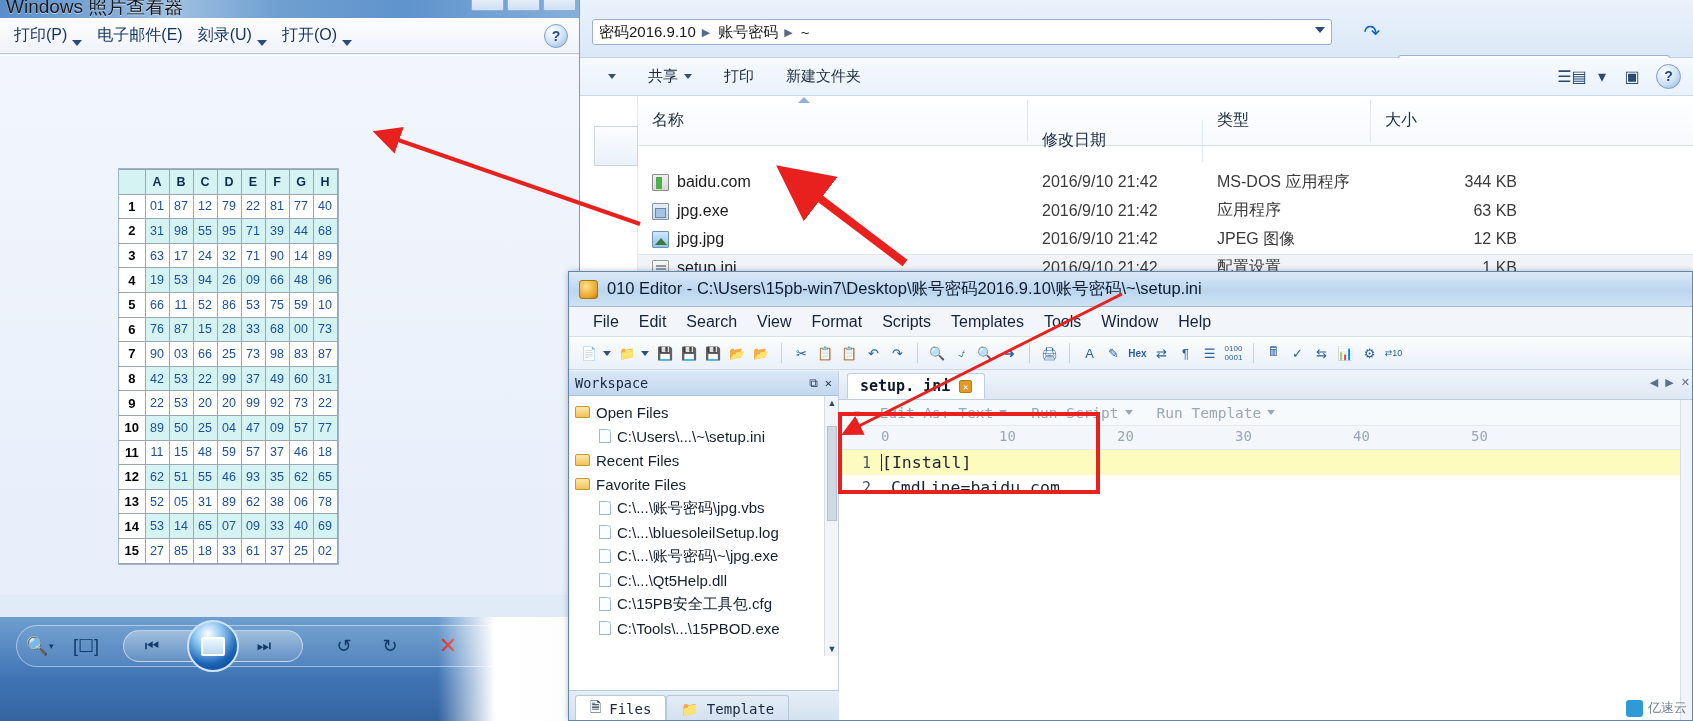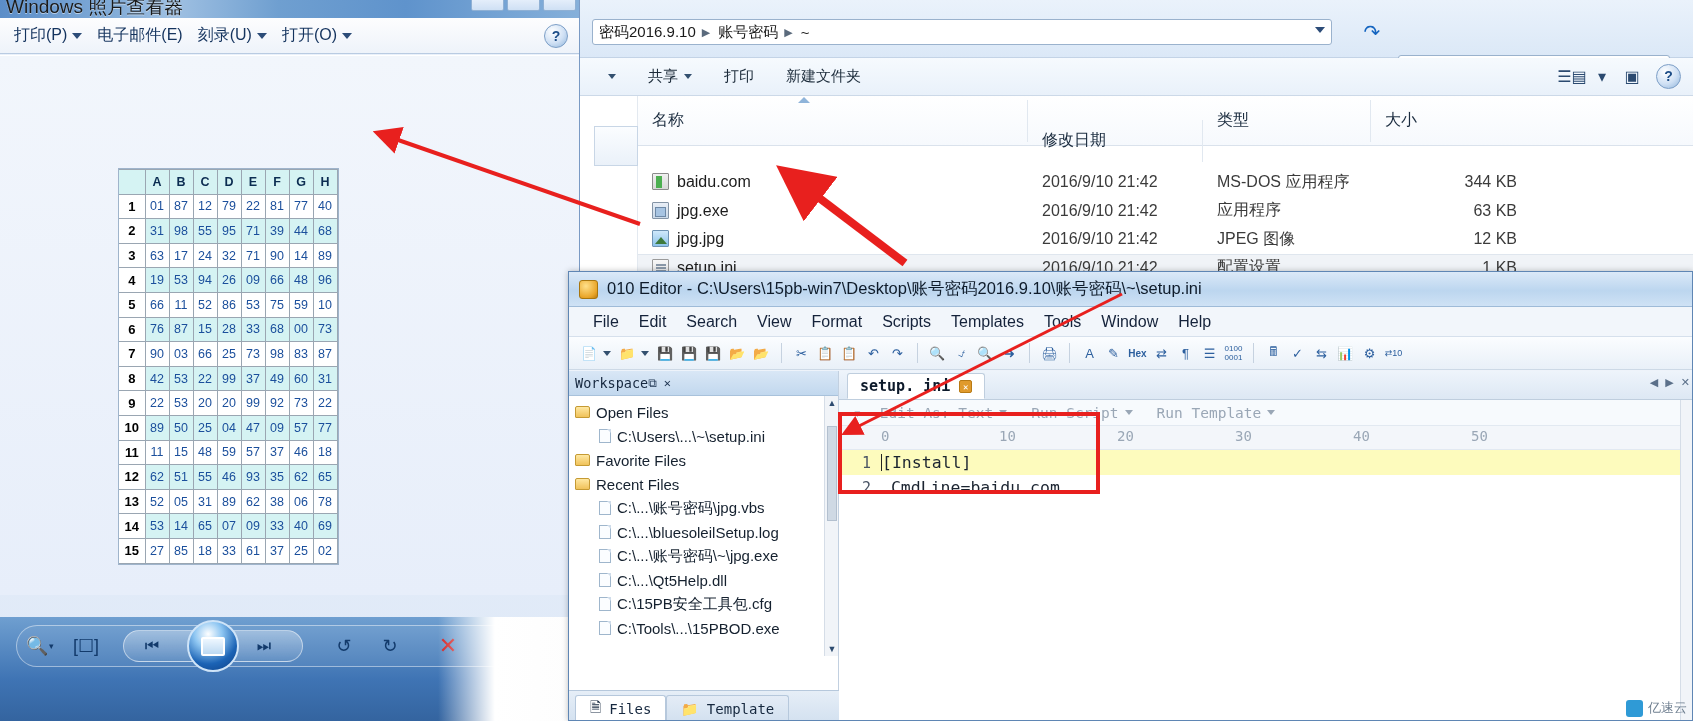--- a/index.html
+++ b/index.html
@@ -35,21 +35,21 @@
     background:linear-gradient(#f3f8ff,#cfe0f4);
     border:1px solid #8fb0d4; border-radius:2px;
   }
   #pv-toolbar {
     position:absolute; left:0; top:18px; width:580px; height:36px;
     background:linear-gradient(#fdfdfe,#eef3fa);
     border-bottom:1px solid #b9cbe2;
     display:flex; align-items:center; padding-left:8px; gap:0px;
   }
   .pv-menu {
-    display:flex; align-items:center; gap:5px;
+    display:flex; align-items:flex-end; gap:5px;
     font-size:16px; color:#14335e;
     padding:2px 9px 2px 6px; cursor:default; white-space:nowrap;
   }
   .caret-d {
     width:0;height:0;border-left:5px solid transparent;border-right:5px solid transparent;
     border-top:6px solid #2c4c78;
   }
   #pv-help {
     position:absolute; right:12px; top:6px; width:24px; height:24px;
     border-radius:50%;
@@ -195,21 +195,21 @@
   .ex-col.c-name { width:390px; }
   .ex-col.c-date { width:175px;margin-top:40px; }
   .ex-col.c-type { width:168px; }
   .ex-col.c-size { width:160px; border-right:none; }
   #ex-sort-caret {
     position:absolute; left:160px; top:1px; width:0;height:0;
     border-left:6px solid transparent;border-right:6px solid transparent;border-bottom:6px solid #8fb4da;
   }
   .ex-row { display:flex; align-items:center; height:28.5px; font-size:16px; color:#1c1c1c; }
   .ex-row.selected { background:#f0f3f7; border-top:1px solid #dfe6ee; border-bottom:1px solid #dfe6ee; }
-  .ex-cell { display:flex; align-items:flex-start; }
+  .ex-cell { display:flex; align-items:flex-end; }
   .ex-cell.c-name { width:390px; padding-left:14px; gap:8px; }
   .ex-cell.c-date { width:175px; padding-left:14px; color:#3b3b3b; }
   .ex-cell.c-type { width:168px; padding-left:14px; color:#3b3b3b; }
   .ex-cell.c-size { width:160px; justify-content:flex-end; padding-right:14px; color:#3b3b3b; }
   .fico { width:17px; height:17px; flex:0 0 17px; border-radius:1px; }
   .fico.dos { background:linear-gradient(#f0f0f0,#d8d8d8); border:1px solid #8b8b8b; position:relative; }
   .fico.dos:after { content:""; position:absolute; left:3px; top:2px; width:6px; height:12px; background:#4caf50; }
   .fico.exe { background:linear-gradient(#e8eef6,#cbd9e8); border:1px solid #8494a6; position:relative;}
   .fico.exe:after { content:""; position:absolute; left:2px; bottom:1px; width:9px; height:8px; background:#a7c4e2; border:1px solid #6d88a6;}
   .fico.jpgimg { background:linear-gradient(#cfe8fb,#8cc3ea); border:1px solid #6f93b4; position:relative; }
@@ -251,21 +251,21 @@
   .tb-ico { width:21px; height:21px; display:flex; align-items:center; justify-content:center;
             font-size:13px; color:#2c5f9e; }
   .tb-sep { width:1px; height:20px; background:#c6d2e0; margin:0 6px; }
   .tb-caret { width:0;height:0;border-left:4px solid transparent;border-right:4px solid transparent;border-top:5px solid #33506f; margin-right:3px;}
 
   #ed-body { position:absolute; left:0; top:99px; width:1125px; height:351px; display:flex; }
   #ws-pane { width:270px; background:#ffffff; border-right:1px solid #c2d0e0; position:relative; }
   #ws-header {
     height:25px; background:linear-gradient(#d9e7f6,#c2d8ee);
     border-bottom:1px solid #a9c2db;
-    display:flex; align-items:center; justify-content:flex-start; padding:0 6px;
+    display:flex; align-items:center; justify-content:space-between; padding:0 6px;
     font-family:"DejaVu Sans Mono", monospace; font-size:13.5px; color:#16283f;
   }
   #ws-hdr-btns { display:flex; gap:7px; font-size:12px; color:#1d3350; }
   #ws-tree { padding:4px 0 0 6px; font-size:15px; color:#15212f; }
   .ws-node { display:flex; align-items:center; gap:6px; height:24px; white-space:nowrap; }
   .ws-child { padding-left:24px; }
   .folder-ico { width:15px;height:12px; background:linear-gradient(#ffe9a8,#f2c council); background:linear-gradient(#ffe8a2,#f0c25a); border:1px solid #c59a33; border-radius:2px 2px 1px 1px; }
   .file-ico { width:12px;height:14px; background:#fbfdff; border:1px solid #9fb6cc; position:relative; }
   .file-ico:after{content:"";position:absolute;right:-1px;top:-1px;border-left:4px solid transparent;border-top:4px solid #cfdcea;}
   #ws-scroll { position:absolute; right:0; top:25px; width:14px; height:260px; background:#f1f4f8; border-left:1px solid #d5dde7; }
@@ -735,25 +735,25 @@
           <div class="ws-node">
             <span class="folder-ico"></span>
             <span>Open Files</span>
           </div>
           <div class="ws-node ws-child">
             <span class="file-ico"></span>
             <span>C:\Users\...\~\setup.ini</span>
           </div>
           <div class="ws-node">
             <span class="folder-ico"></span>
-            <span>Favorite Files</span>
+            <span>Recent Files</span>
           </div>
           <div class="ws-node">
             <span class="folder-ico"></span>
-            <span>Recent Files</span>
+            <span>Favorite Files</span>
           </div>
           <div class="ws-node ws-child">
             <span class="file-ico"></span>
             <span>C:\...\账号密码\jpg.vbs</span>
           </div>
           <div class="ws-node ws-child">
             <span class="file-ico"></span>
             <span>C:\...\bluesoleilSetup.log</span>
           </div>
           <div class="ws-node ws-child">

